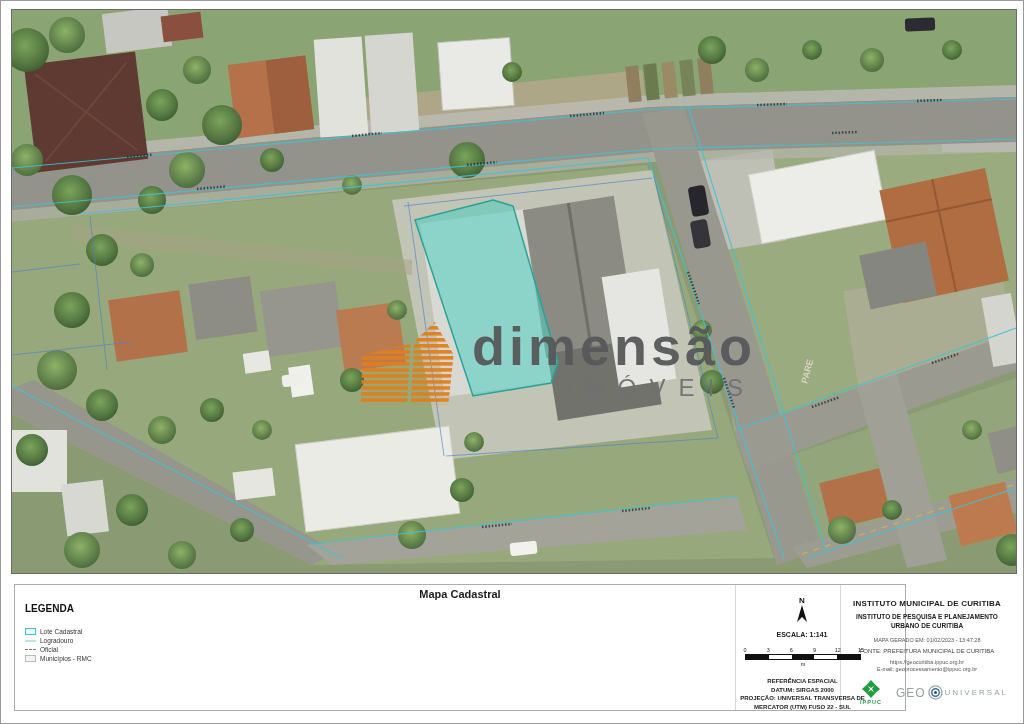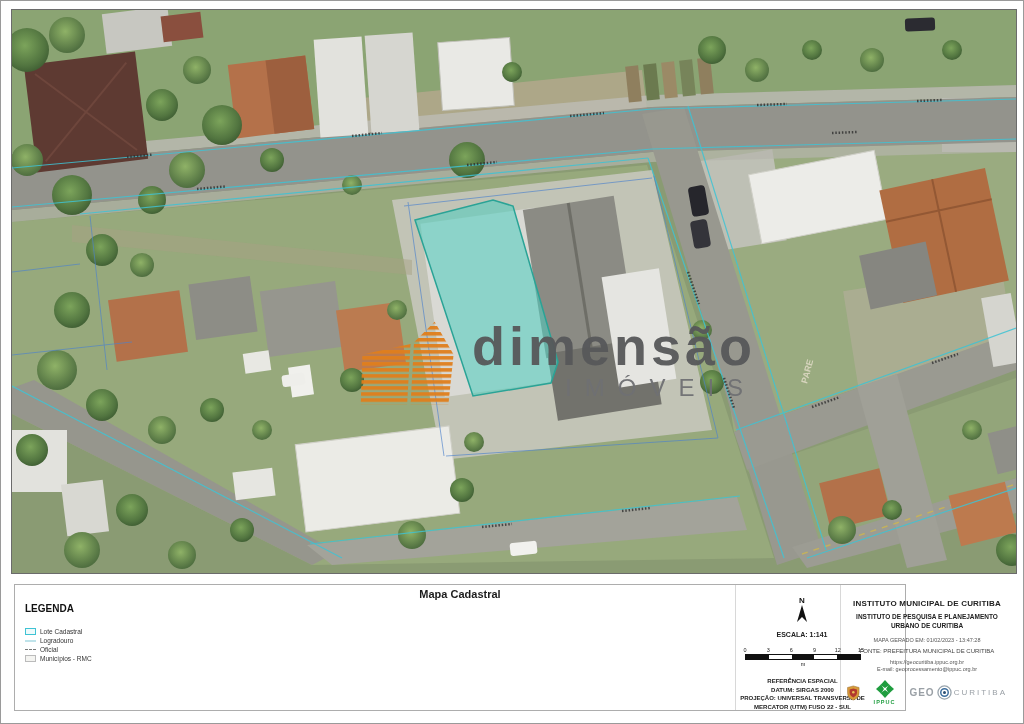--- a/index.html
+++ b/index.html
@@ -41,21 +41,21 @@
   .ag-name{font-size:8px;font-weight:bold;letter-spacing:.2px;}
   .ag-inst{font-size:6.5px;font-weight:bold;margin:5px auto 0;width:150px;line-height:1.35;}
   .ag-gen{font-size:5.5px;color:#555;margin-top:6px;}
   .ag-fonte{font-size:6px;color:#444;margin-top:5px;}
   .ag-url{font-size:5.5px;color:#555;margin-top:5px;}
   .ag-mail{font-size:5.5px;color:#555;margin-top:1px;}
   .logos{display:flex;justify-content:center;align-items:center;gap:14px;margin-top:7px;}
   .ippuc-wrap{display:flex;flex-direction:column;align-items:center;}
   .ippuc-label{font-size:5.5px;font-weight:bold;color:#1f9d3f;letter-spacing:1px;margin-top:1px;}
   .geo-wrap{display:flex;align-items:center;gap:2px;}
-  .geo-prefix{font-size:10px;font-weight:bold;color:#9aa0a6;letter-spacing:1px;}
+  .geo-prefix{font-size:12px;font-weight:normal;color:#9aa0a6;letter-spacing:1px;}
   .geo-suffix{font-size:8px;color:#9aa0a6;letter-spacing:2px;}
 </style>
 </head>
 <body>
 
 <div class="page">
 
   <div class="map-area">
     <svg width="1004" height="563" viewBox="0 0 1004 563" preserveAspectRatio="none">
       <defs>
@@ -331,19 +331,19 @@
           </svg>
           <span class="ippuc-label">IPPUC</span>
         </div>
         <div class="geo-wrap">
           <span class="geo-prefix">GEO</span>
           <svg width="15" height="15" viewBox="0 0 16 16">
             <circle cx="8" cy="8" r="7" fill="none" stroke="#9aa5ad" stroke-width="1.4"></circle>
             <circle cx="8" cy="8" r="4" fill="none" stroke="#3e6f9e" stroke-width="1.6"></circle>
             <circle cx="8" cy="8" r="1.6" fill="#2a4f74"></circle>
           </svg>
-          <span class="geo-suffix">CURITIBA</span>
+          <span class="geo-suffix">UNIVERSAL</span>
         </div>
       </div>
     </div>
   </div>
 
 </div>
 
 </body></html>

